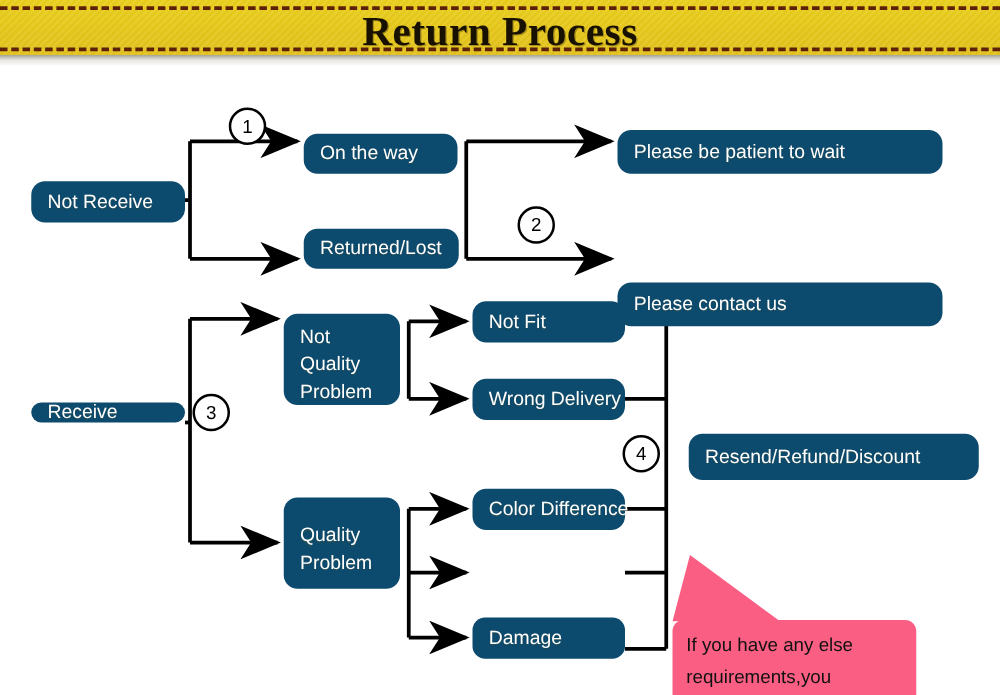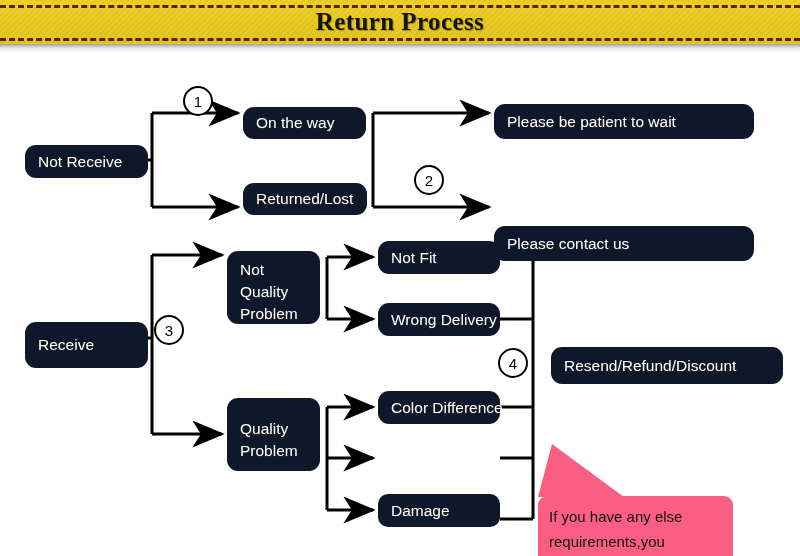--- a/index.html
+++ b/index.html
@@ -51,21 +51,21 @@
     height: 9px;
     background: linear-gradient(180deg, rgba(90,88,70,0.55) 0%, rgba(140,138,120,0.22) 45%, rgba(255,255,255,0) 100%);
   }
   #page-title {
     position: absolute;
     left: 0;
     top: 8px;
     width: 800px;
     text-align: center;
     font-family: "Liberation Serif", serif;
-    font-size: 25px;
+    font-size: 33px;
     font-weight: 700;
     color: #191100;
     letter-spacing: 0.4px;
     text-shadow: 1px 1px 0 rgba(120,100,20,0.55);
   }
 
   
   #flow {
     position: absolute;
     left: 0;
@@ -78,21 +78,21 @@
     left: 0;
     top: 0;
     width: 800px;
     height: 503px;
   }
 
   
   .node {
     position: absolute;
     box-sizing: border-box;
-    background: #0f172a;
+    background: #0c4a6e;
     border-radius: 11px;
     color: #ffffff;
     font-size: 15.5px;
     line-height: 22px;
     display: flex;
     align-items: center;
     padding: 0 13px;
     white-space: nowrap;
     text-shadow: 0 1px 1px rgba(120,100,10,0.25);
   }
@@ -208,21 +208,21 @@
   </div>
 
   <div class="node" style="left:494px; top:51px; width:260px; height:35px;">
     <span>Please be patient to wait</span>
   </div>
 
   <div class="node" style="left:494px; top:129px; width:260px; height:35px;margin-top:44px;">
     <span>Please contact us</span>
   </div>
 
-  <div class="node" style="left:25px; top:269px; width:123px; height:46px;">
+  <div class="node" style="left:25px; top:269px; width:123px; height:16px;">
     <span>Receive</span>
   </div>
 
   <div class="node multiline" style="left:227px; top:198px; width:93px; height:73px;">
     <div>Not</div>
     <div>Quality</div>
     <div>Problem</div>
   </div>
 
   <div class="node multiline" style="left:227px; top:345px; width:93px; height:73px; padding-top:20px;">

